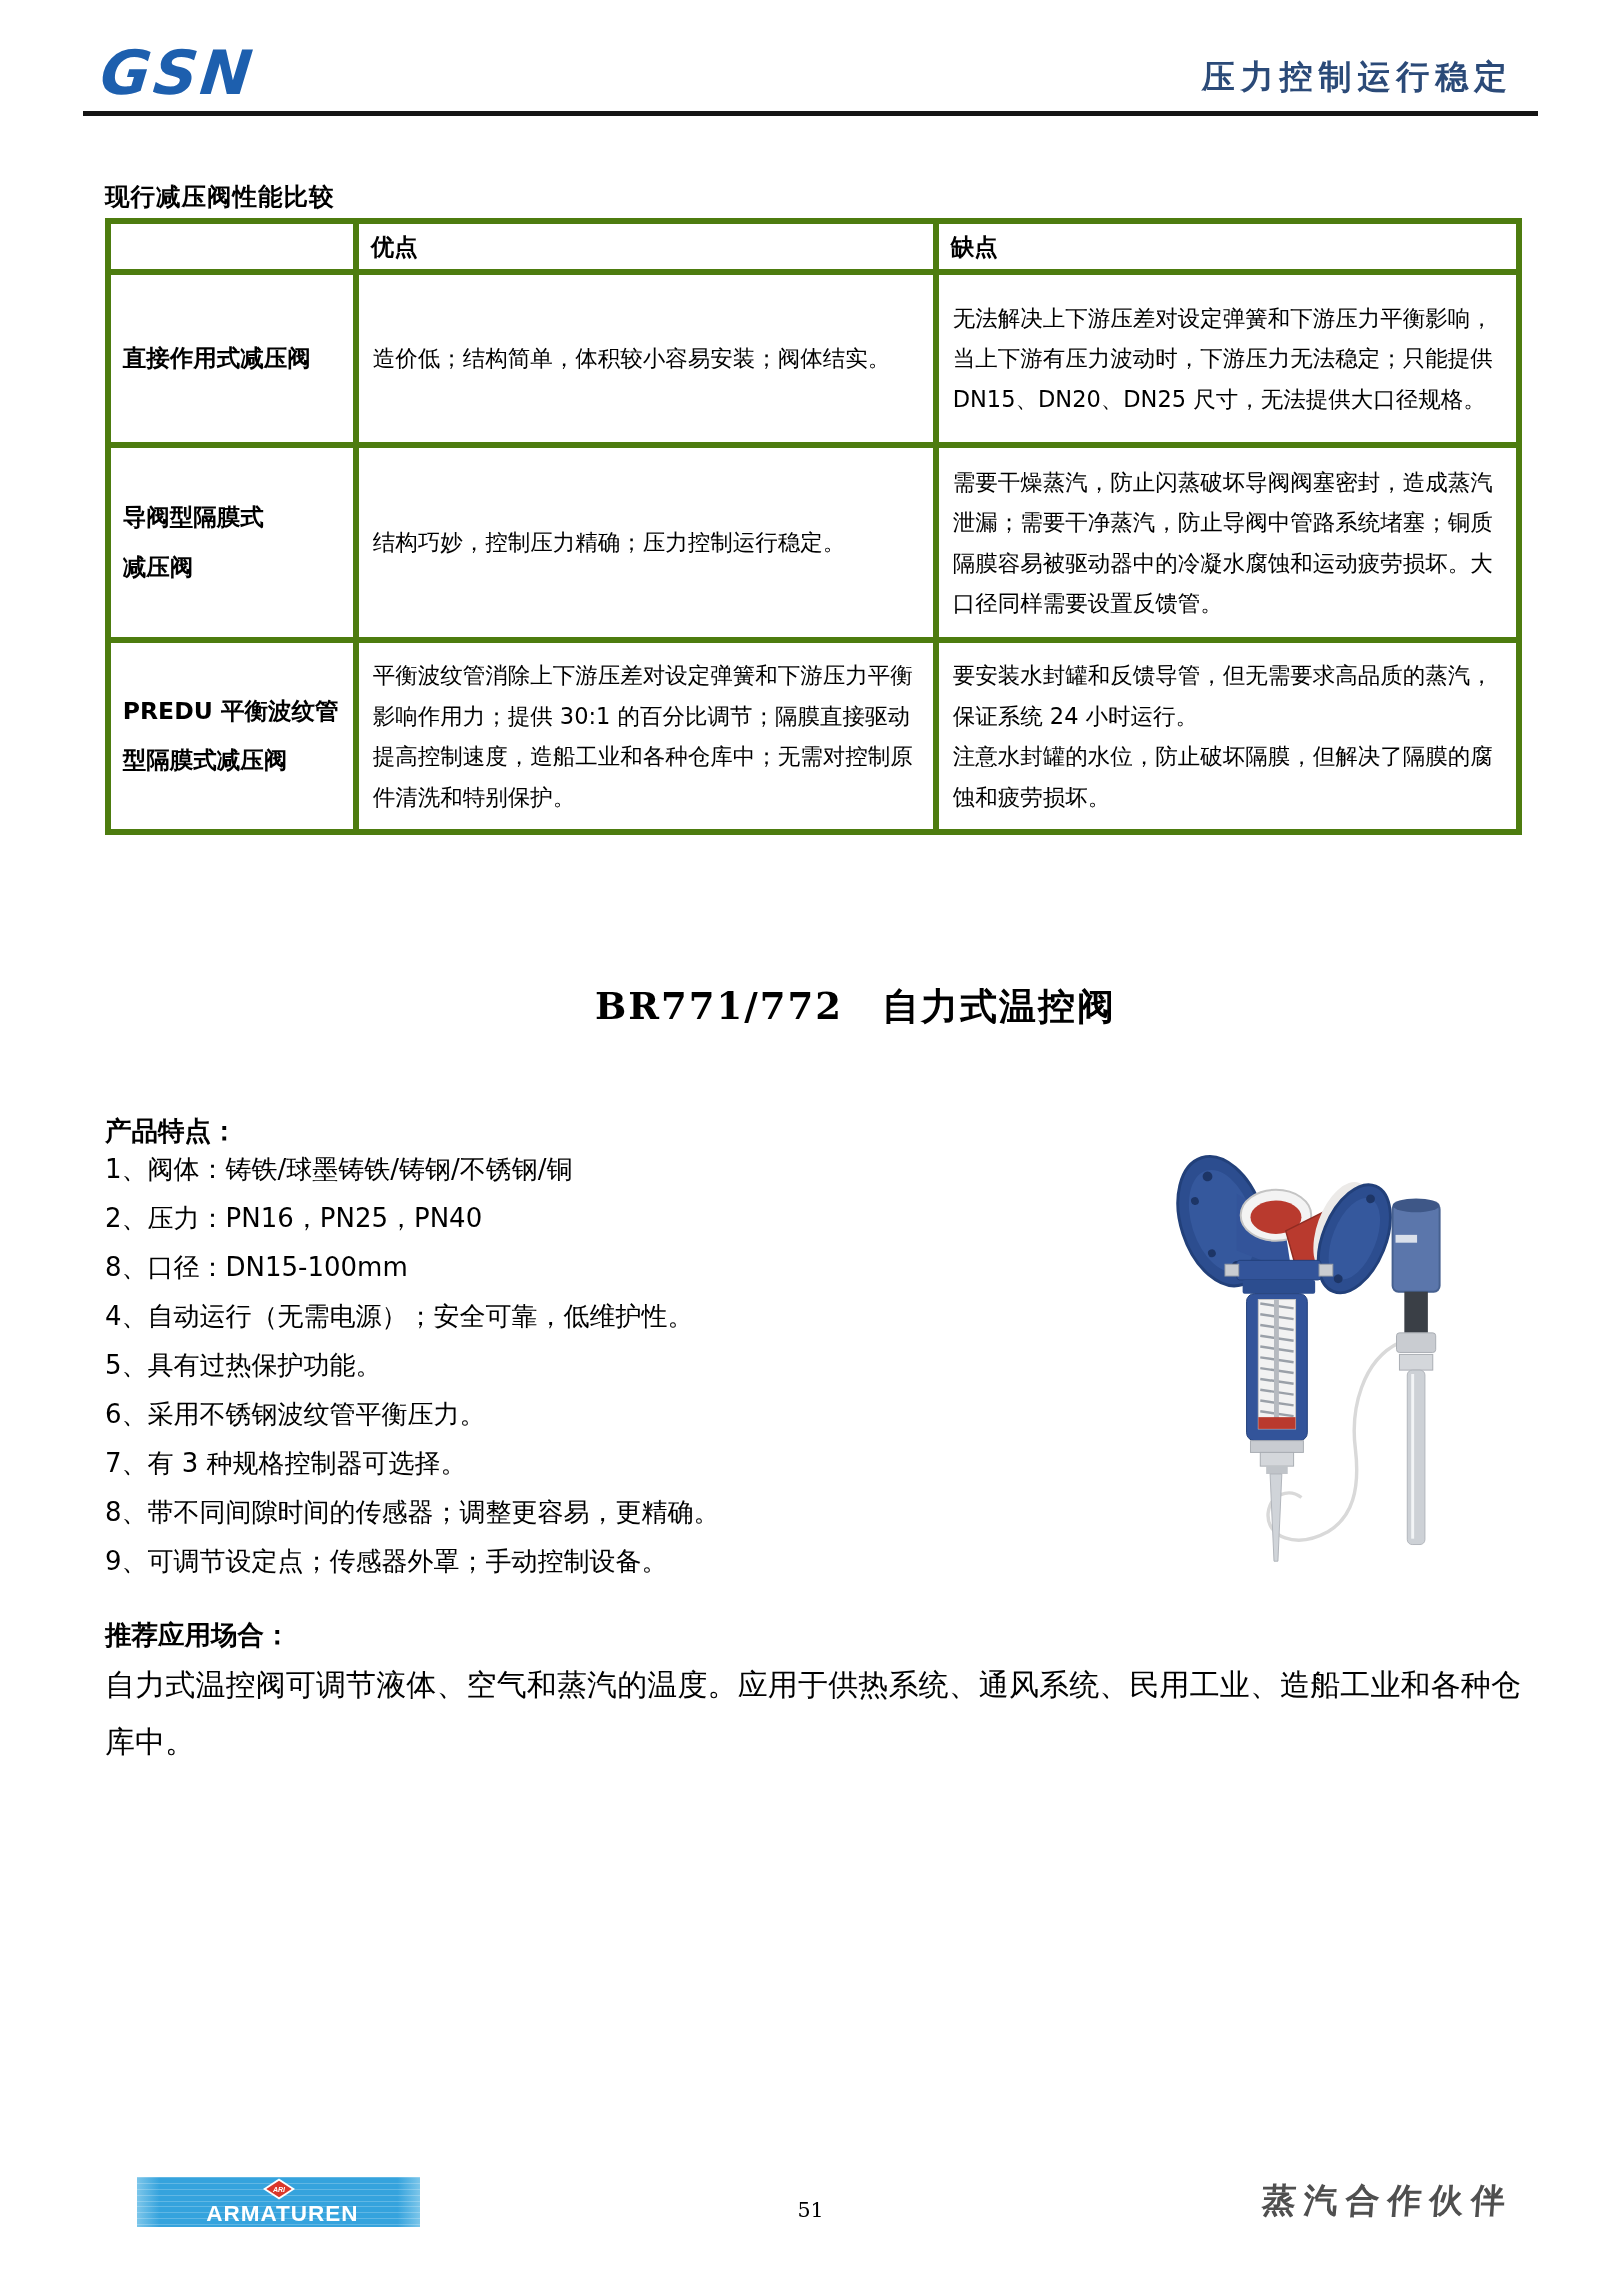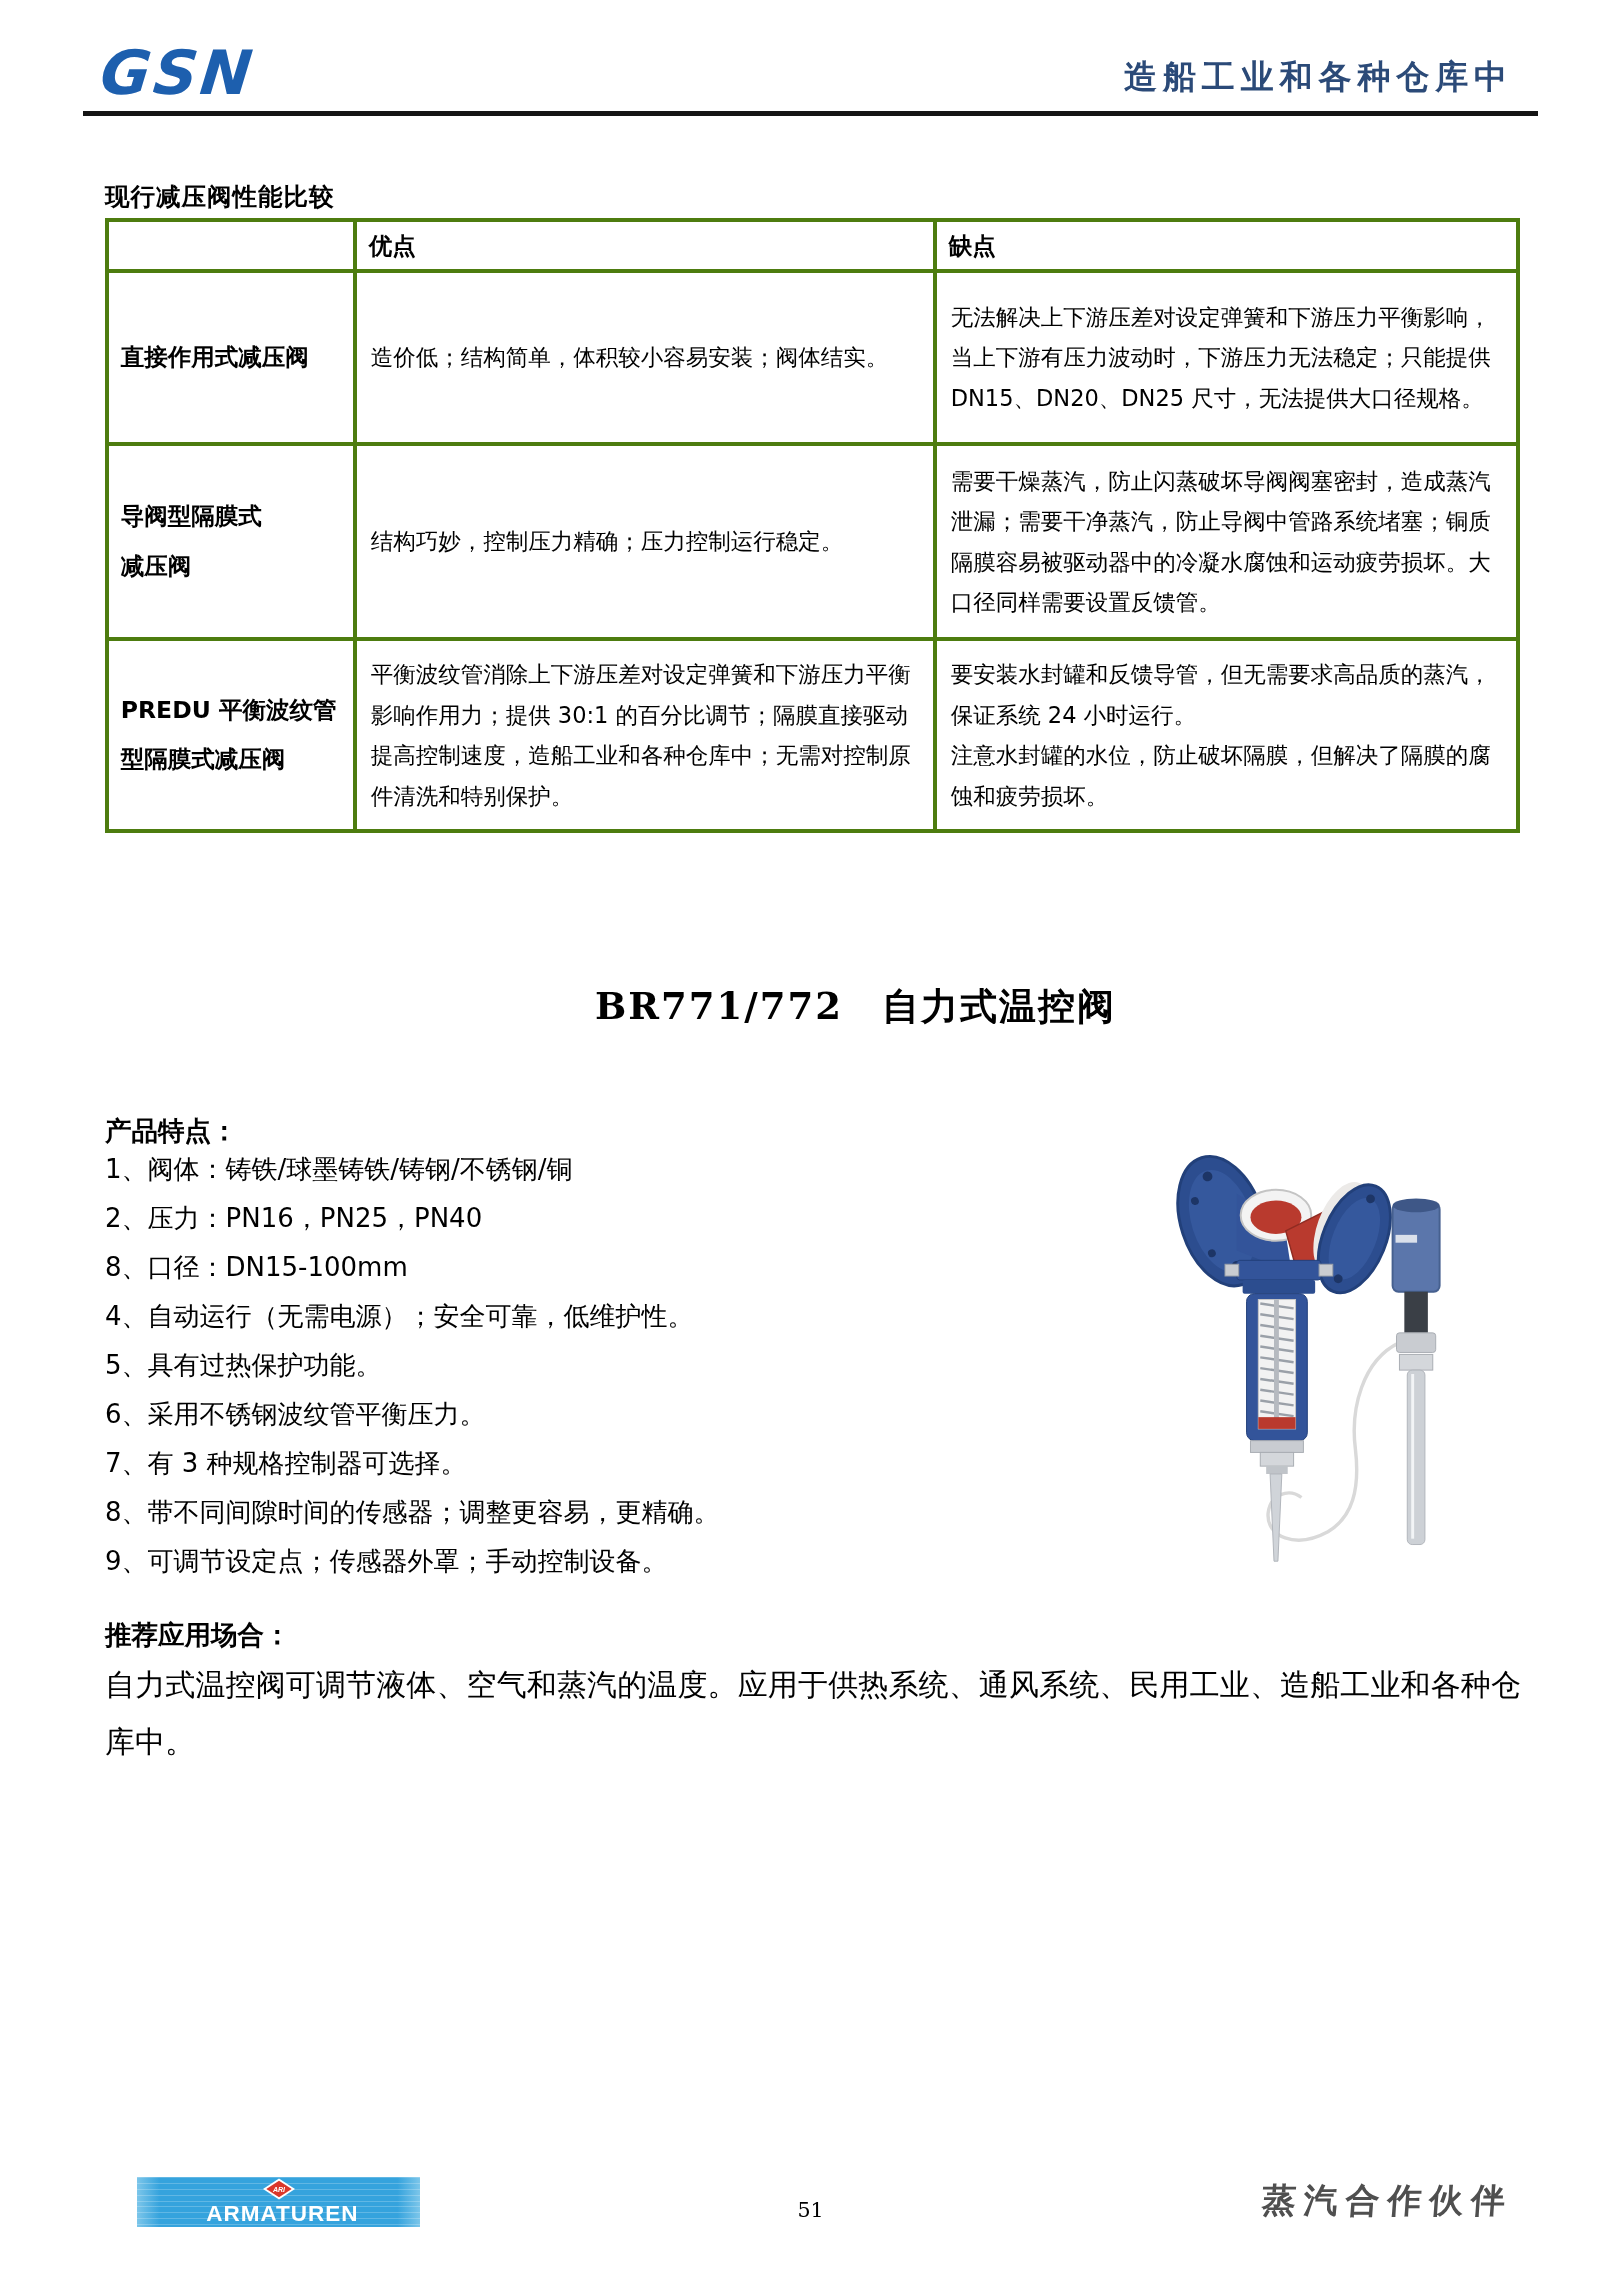--- a/index.html
+++ b/index.html
@@ -28,21 +28,21 @@
   
   .table-title {
     position:absolute; left:105px; top:180px;
     font-size:24.5px; font-weight:bold; letter-spacing:1px;
   }
   table.cmp {
     position:absolute; left:105px; top:218px; width:1411px;
     border-collapse:collapse; table-layout:fixed;
     border:2.9px solid #000; font-size:22.5px;
   }
-  table.cmp td, table.cmp th { border:4px solid #4d7c0f; vertical-align:middle; }
+  table.cmp td, table.cmp th { border:6px solid #4d7c0f; vertical-align:middle; }
   .col-type  { width:248px; }
   .col-adv   { width:580px; }
   .col-dis   { width:583px; }
   tr.r-head  { height:51px; }
   tr.r1      { height:173px; }
   tr.r2      { height:195px; }
   tr.r3      { height:192px; }
   th.hcell { text-align:left; font-size:23.5px; font-weight:bold; padding:5.9px 11.8px; }
   td.tcell {
     font-weight:bold; font-size:23.5px; padding:5.9px 11.8px;
@@ -100,21 +100,21 @@
     font-family:"DejaVu Serif", serif; letter-spacing:7.8px;
     transform:skewX(-4deg);
   }
 </style>
 </head>
 <body>
 
 <div class="page">
 
   <div class="logo">GSN</div>
-  <div class="tagline">造船工业和各种仓库中</div>
+  <div class="tagline">压力控制运行稳定</div>
   <div class="header-rule"></div>
 
   <div class="table-title">现行减压阀性能比较</div>
   <table class="cmp">
     <colgroup>
         <col class="col-type">
         <col class="col-adv">
         <col class="col-dis">
       </colgroup>
     <tbody>

